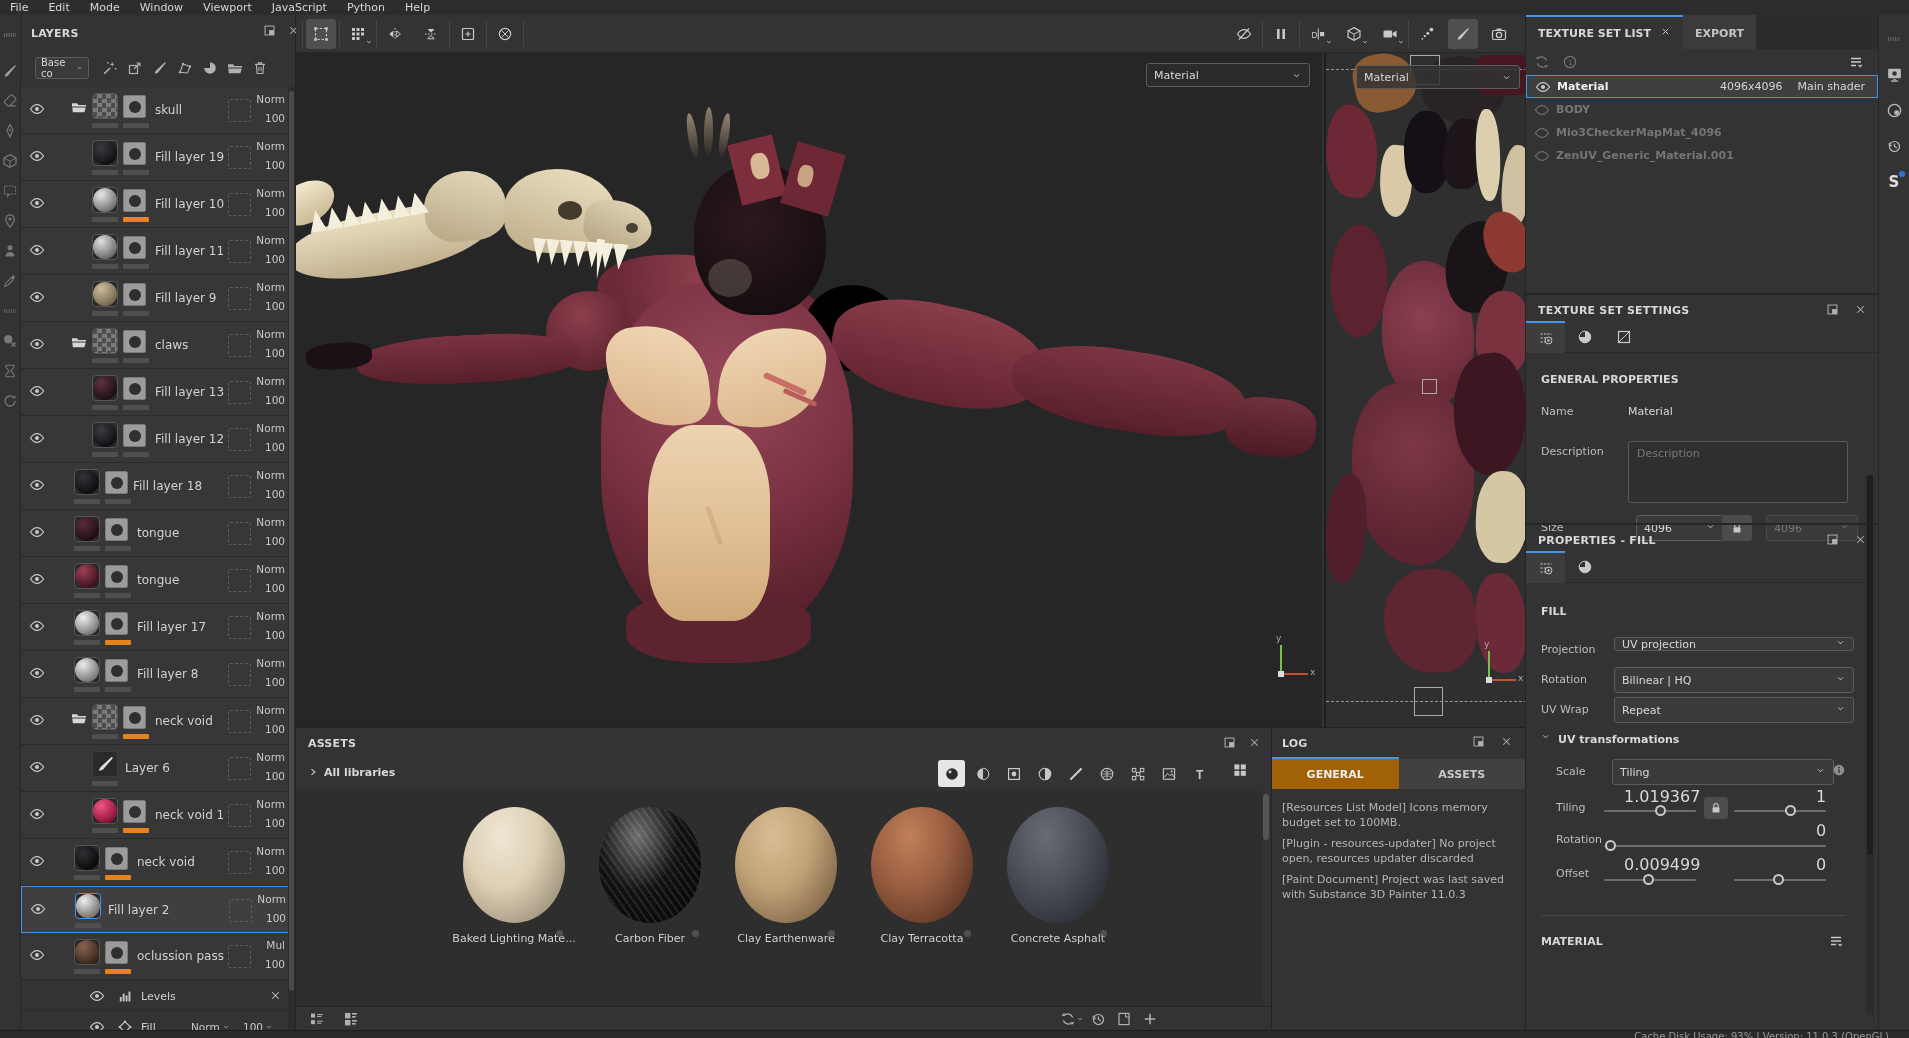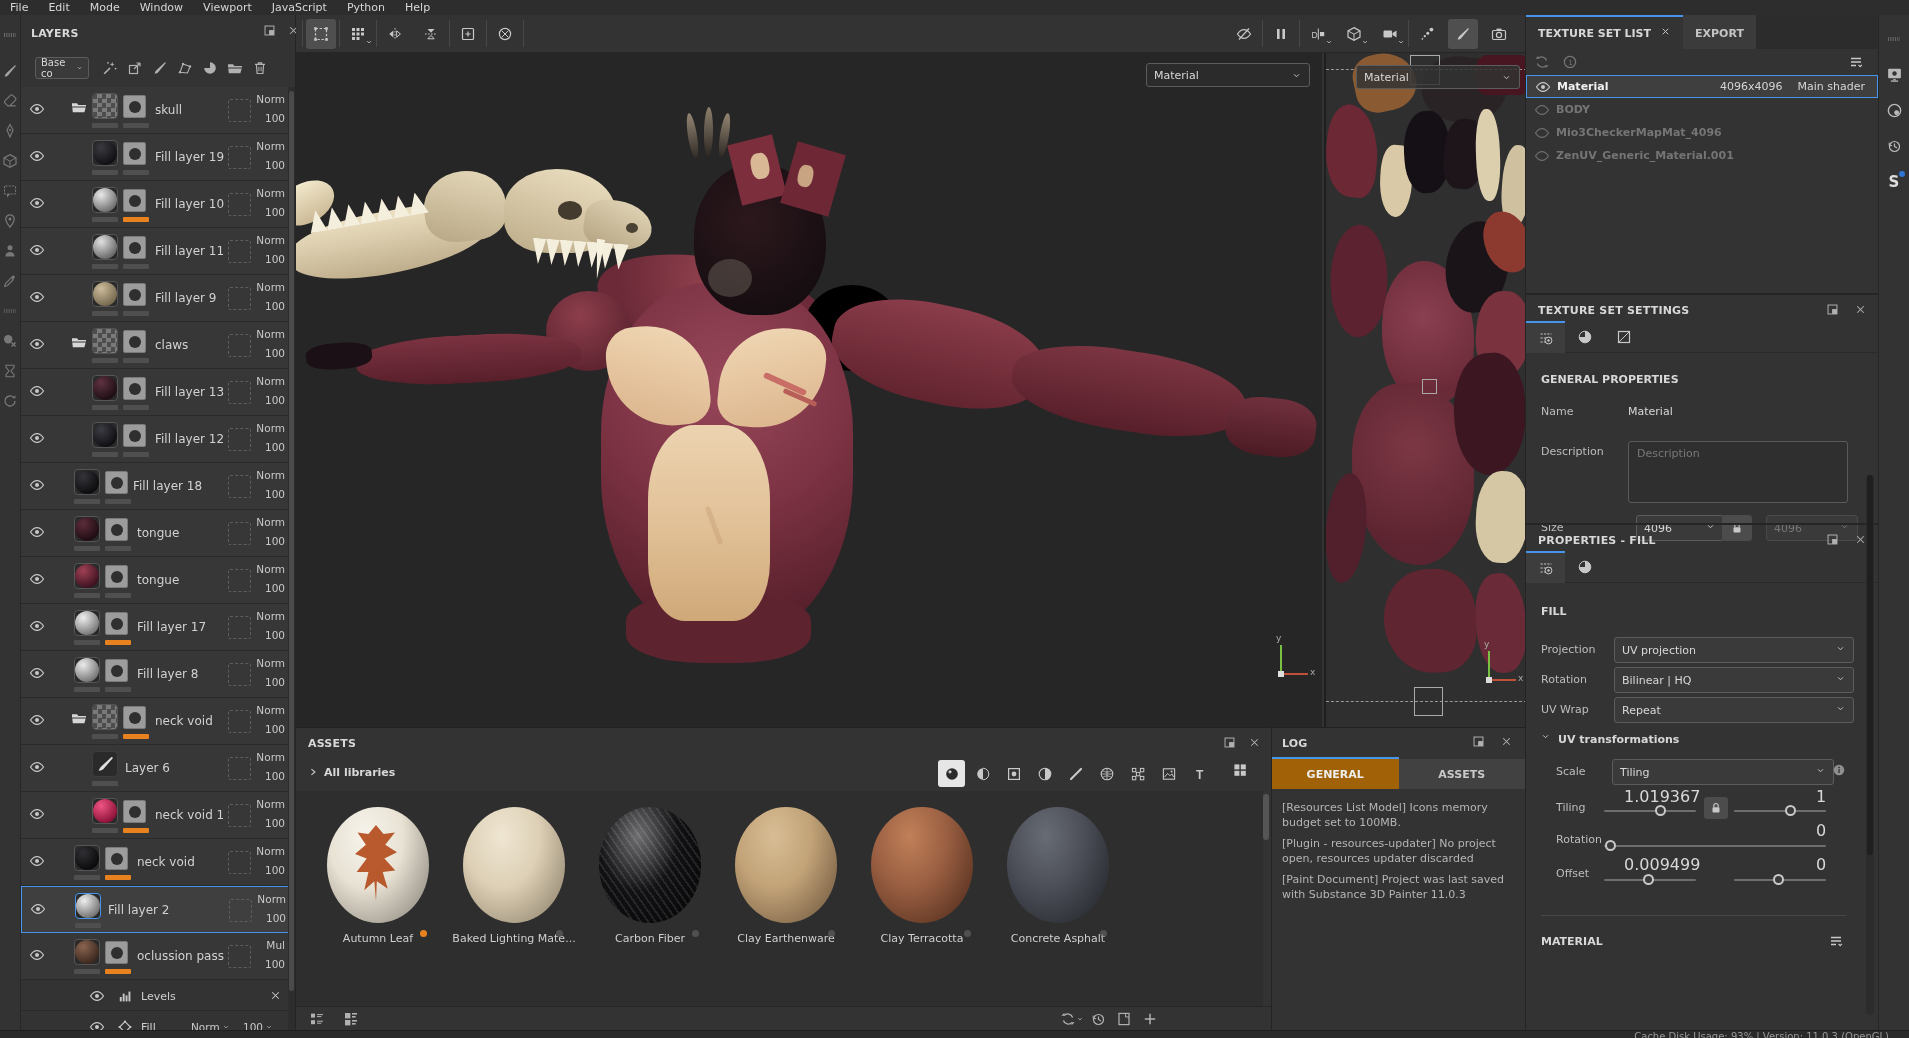--- a/index.html
+++ b/index.html
@@ -1100,27 +1100,20 @@
           </div>
         </div>
       <span id="asset-gridbtn"><svg width="16" height="16" viewBox="0 0 16 16">
             <rect x="2.4" y="2.4" width="5" height="5" fill="#c8c8c8"></rect>
             <rect x="8.8" y="2.4" width="5" height="5" fill="#c8c8c8"></rect>
             <rect x="2.4" y="8.8" width="5" height="5" fill="#c8c8c8"></rect>
             <rect x="8.8" y="8.8" width="5" height="5" fill="#c8c8c8"></rect>
           </svg></span>
     </div>
     <div id="assets-grid">
-        <div class="mat-cell" style="left: 14px; top: 16px;">
-          <div class="mat-sphere" style="background:radial-gradient(ellipse at 38% 25%, #f7f4ec 0%, #e8e2d4 42%, #9a948a 85%);">
-            <div style="position:absolute;left:28px;top:18px;width:42px;height:76px;background:#b34d1e;clip-path:polygon(50% 0,68% 12%,95% 10%,72% 26%,100% 36%,70% 44%,96% 60%,66% 62%,78% 84%,52% 74%,50% 100%,46% 74%,22% 86%,32% 62%,4% 62%,28% 44%,0 38%,26% 26%,6% 10%,32% 12%);opacity:.92;"></div>
-          </div>
-          <div class="mat-dot" style="background:#e8821e;opacity:1;left:110px;"></div>
-          <div class="mat-name">Autumn Leaf</div>
-        </div>
         <div class="mat-cell" style="left: 150px; top: 16px;">
           <div class="mat-sphere" style="background:radial-gradient(ellipse at 38% 25%, #efe6d2 0%, #ddd0b6 42%, #9c8f78 85%);"></div>
           <div class="mat-dot" style="background:#6e6e6e;opacity:0.55;left:110px;"></div>
           <div class="mat-name">Baked Lighting Mate...</div>
         </div>
         <div class="mat-cell" style="left: 286px; top: 16px;">
           <div class="mat-sphere" style="background:radial-gradient(ellipse at 38% 25%, #3c3c40 0%, #1c1c1e 42%, #060607 85%);">
             <div style="position:absolute;inset:0;border-radius:50%;background:repeating-linear-gradient(55deg, #0a0a0b 0 4px, #333338 4px 6px);opacity:.55;"></div>
             <div style="position:absolute;inset:0;border-radius:50%;background:radial-gradient(ellipse at 38% 25%, rgba(255,255,255,.35), transparent 45%);"></div>
           </div>
@@ -1410,21 +1403,21 @@
         <div class="ptab" id="pf-tab2">
             <svg width="16" height="16" viewBox="0 0 16 16">
               <path d="M8 8V2.2A5.8 5.8 0 1 1 2.2 8Z" fill="#c8c8c8"></path>
               <circle cx="8" cy="8" r="5.8" fill="none" stroke="#c8c8c8"></circle>
             </svg>
           </div>
       </div>
       <div style="position:relative;height:395px;">
         <span class="section-title" style="left:15px;top:22px;">FILL</span>
         <span class="plabel" style="left:15px;top:60px;">Projection</span>
-        <div class="dd" style="position:absolute;left:80px;top:54px;width:240px;height:26px;">
+        <div class="dd" style="position:absolute;left:80px;top:54px;width:240px;height:14px;">
           <span>UV projection</span>
             <span class="ddc"><svg width="11" height="11" viewBox="0 0 16 16">
                 <path d="M4.5 6.3 8 9.8l3.5-3.5" fill="none" stroke="#c8c8c8" stroke-width="1.4"></path>
               </svg></span>
         </div>
         <span class="plabel" style="left:15px;top:90px;">Rotation</span>
         <div class="dd" style="position:absolute;left:80px;top:84px;width:240px;height:26px;">
           <span>Bilinear | HQ</span>
             <span class="ddc"><svg width="11" height="11" viewBox="0 0 16 16">
                 <path d="M4.5 6.3 8 9.8l3.5-3.5" fill="none" stroke="#c8c8c8" stroke-width="1.4"></path>

